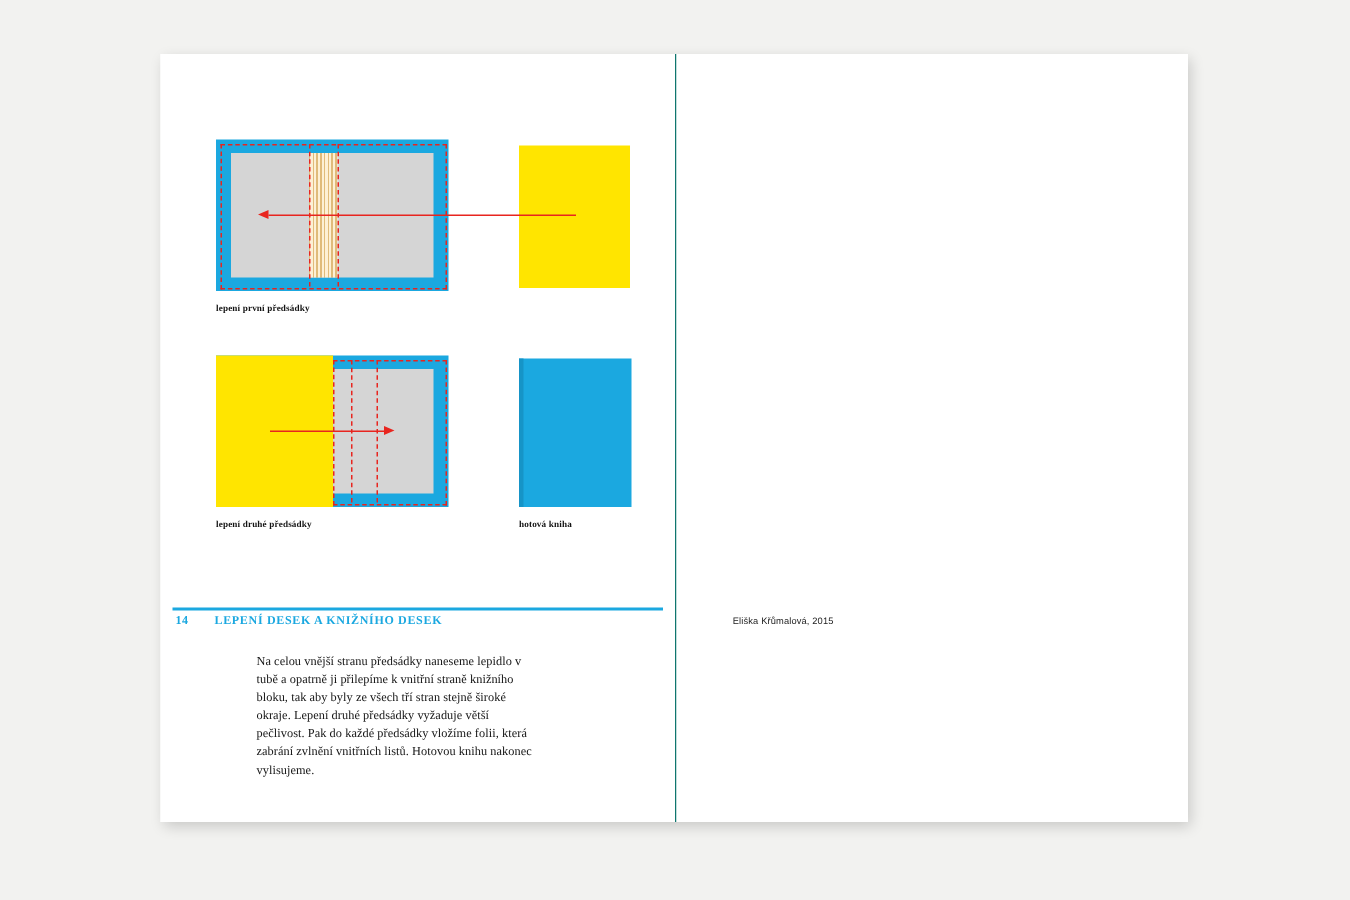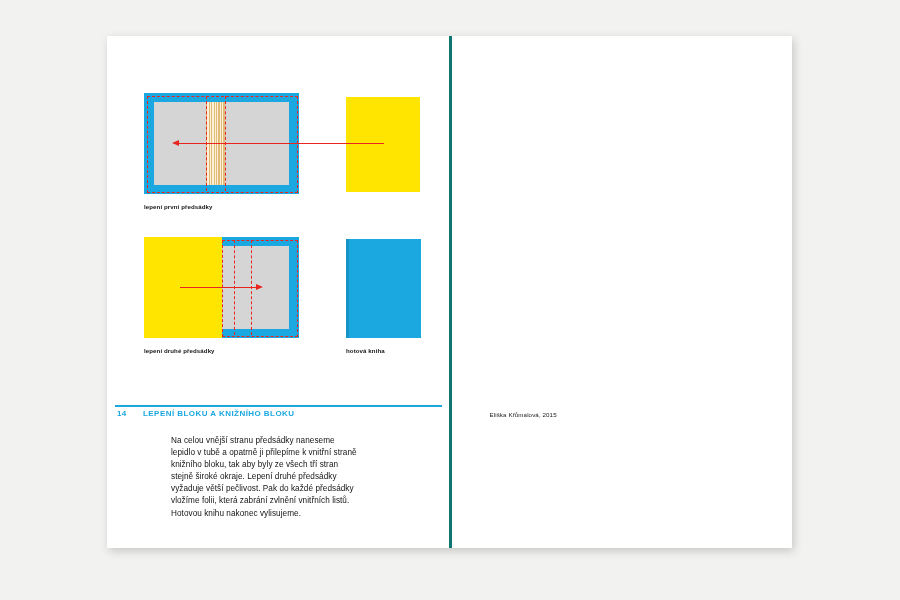--- a/index.html
+++ b/index.html
@@ -23,21 +23,22 @@
     background: #ffffff;
     display: flex;
   }
   .page {
     position: relative;
     background: #ffffff;
     height: 100%;
   }
   .page-left {
     width: 343px;
-    border-right: 3px solid #0f766e;
+    border-right: 1px solid #0f766e;
+    font-family: Liberation Serif, serif;
   }
   .page-right {
     width: 342px;
   }
 
   
   .fig {
     position: absolute;
   }
   .fig-caption {
@@ -186,21 +187,21 @@
       <div class="fig-caption" style="left:6px; top:112px;">lepení druhé předsádky</div>
     </div>
 
     <div class="fig" style="left:239px; top:199px; width:90px; height:105px;">
       <div class="blue-sheet" style="left:0px; top:4px; width:72px; height:99px; border-left:3px solid #1694c7;"></div>
       <div class="fig-caption" style="left:0px; top:112px;">hotová kniha</div>
     </div>
 
     <div class="rule" style="left:8px; top:369px; width:327px;"></div>
     <div class="folio" style="left:10px; top:373px;">14</div>
-    <div class="running-head" style="left:36px; top:373px;">LEPENÍ BLOKU A KNIŽNÍHO BLOKU</div>
+    <div class="running-head" style="left:36px; top:373px;">LEPENÍ DESEK A KNIŽNÍHO DESEK</div>
 
     <div class="bodytext" style="left:36px; top:399px;">Na celou vnější stranu předsádky naneseme lepidlo v tubě a opatrně ji přilepíme k vnitřní straně knižního bloku, tak aby byly ze všech tří stran stejně široké okraje. Lepení druhé předsádky vyžaduje větší pečlivost. Pak do každé předsádky vložíme folii, která zabrání zvlnění vnitřních listů. Hotovou knihu nakonec vylisujeme.</div>
   </div>
 
   <div class="page page-right">
     <div class="credit" style="left:38px; top:375px;">Eliška Křůmalová, 2015</div>
   </div>
 
 </div>
 

